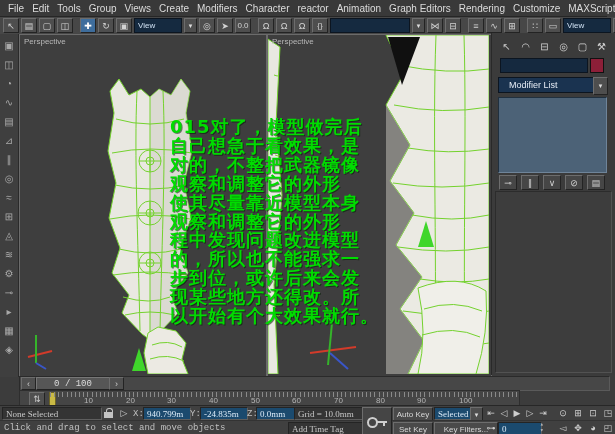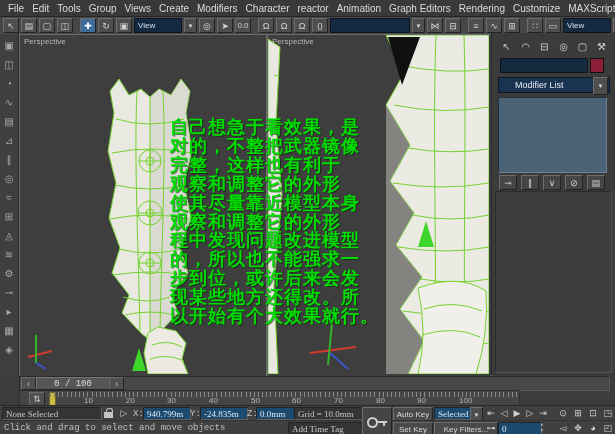--- a/index.html
+++ b/index.html
@@ -43,21 +43,21 @@
   
   .cpanel{position:absolute;left:491px;top:33px;width:124px;height:342px;background:#3b3b3b;
           border-left:1px solid #292929}
   .cp-tabs{position:absolute;top:6px;left:6px;display:flex;gap:2px}
   .cp-tab{width:17px;height:15px;display:flex;align-items:center;justify-content:center;
           font-size:10px;color:#cfcfcf}
   .namefield{position:absolute;top:25px;left:8px;width:86px;height:13px;background:#15293f;
              border:1px solid #0c1520}
   .swatch{position:absolute;top:25px;left:98px;width:12px;height:13px;background:#8c1f38;border:1px solid #111}
   .modlist{position:absolute;top:44px;left:6px;width:94px;height:14px;background:#1a3350;
-           border:1px solid #0c1520;color:#e6ecf5;font-size:9px;display:flex;align-items:center;padding-left:16px}
+           border:1px solid #0c1520;color:#e6ecf5;font-size:9px;display:flex;align-items:center;padding-left:10px}
   .modlist-arrow{position:absolute;top:44px;left:101px;width:13px;height:16px;display:flex;align-items:center;
            justify-content:center;font-size:6px;background:#4e4e4e;
            border:1px solid;border-color:#6d6d6d #232323 #232323 #6d6d6d}
   .stackbox{position:absolute;top:64px;left:6px;width:107px;height:74px;background:#4c6277;
             border:1px solid;border-color:#20303f #6f8499 #6f8499 #20303f}
   .stackbtns{position:absolute;top:142px;left:7px;display:flex;gap:4px}
   .stkb{width:16px;height:13px;display:flex;align-items:center;justify-content:center;font-size:9px;
         color:#d0d0d0;background:#464646;border:1px solid;border-color:#6d6d6d #232323 #232323 #6d6d6d}
   .rollout{position:absolute;top:158px;left:3px;width:115px;height:180px;background:#3d3d3d;
            border:1px solid;border-color:#2c2c2c #525252 #525252 #2c2c2c}
@@ -246,23 +246,23 @@
       <polygon points="150,212 166,212 158,186" fill="#3fd62b"></polygon>
       <g stroke-width="2">
         <line x1="42" y1="318" x2="88" y2="312" stroke="#d23b2a"></line>
         <line x1="64" y1="288" x2="60" y2="330" stroke="#35b42a"></line>
         <line x1="62" y1="318" x2="80" y2="334" stroke="#3a56c8"></line>
       </g>
     </svg>
   </div>
 
   <div class="overlay">
+    <div class="ov-line">015对了，模型做完后</div>
     <div class="ov-line">自己想急于看效果，是</div>
     <div class="ov-line">对的，不整把武器镜像</div>
-    <div class="ov-line">完整，这样也有利于</div>
     <div class="ov-line">观察和调整它的外形</div>
     <div class="ov-line">使其尽量靠近模型本身</div>
     <div class="ov-line">观察和调整它的外形</div>
     <div class="ov-line">程中发现问题改进模型</div>
     <div class="ov-line">的，所以也不能强求一</div>
     <div class="ov-line">步到位，或许后来会发</div>
     <div class="ov-line">现某些地方还得改。所</div>
     <div class="ov-line">以开始有个大效果就行。</div>
   </div>
 

